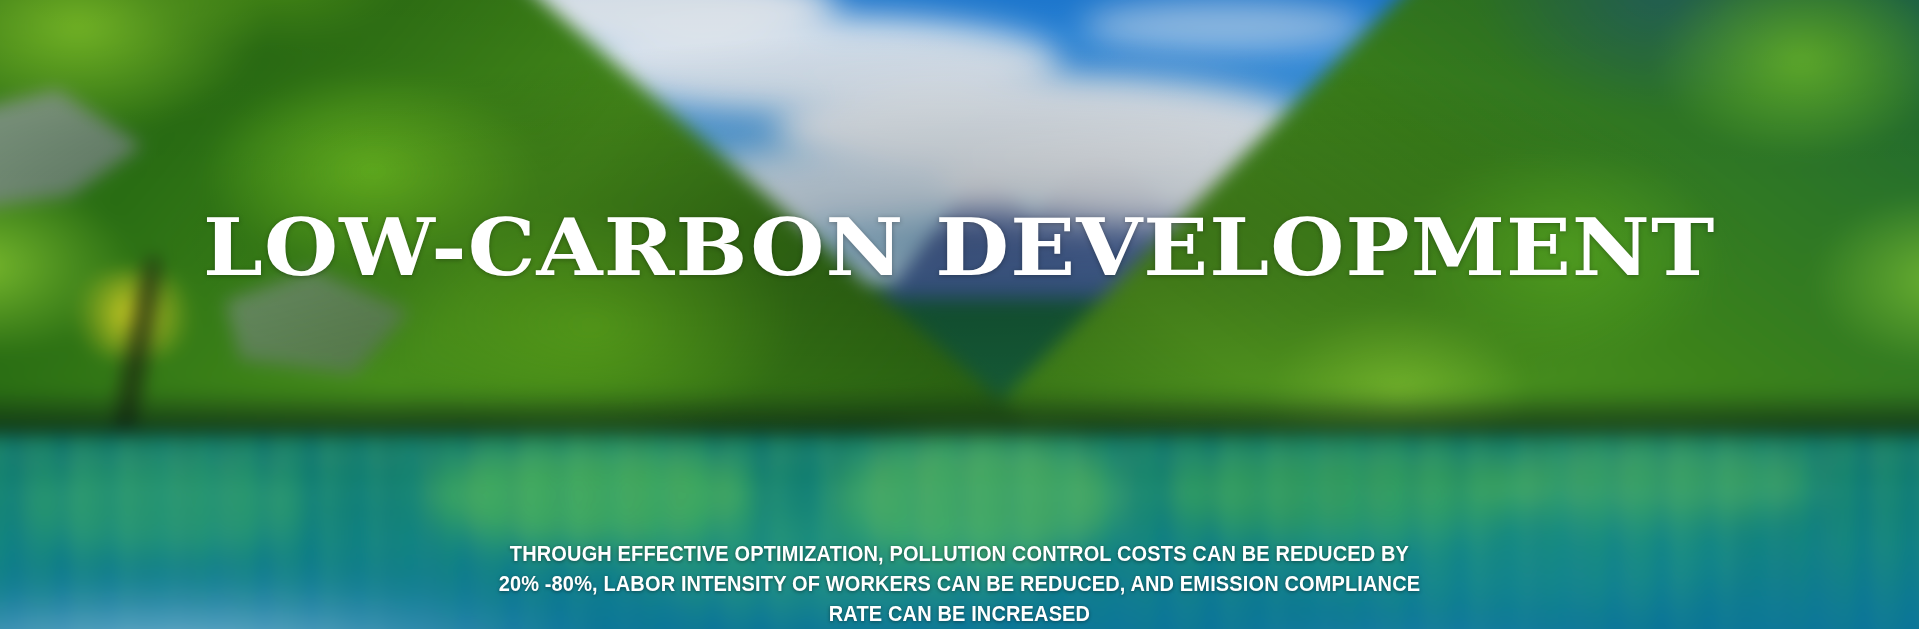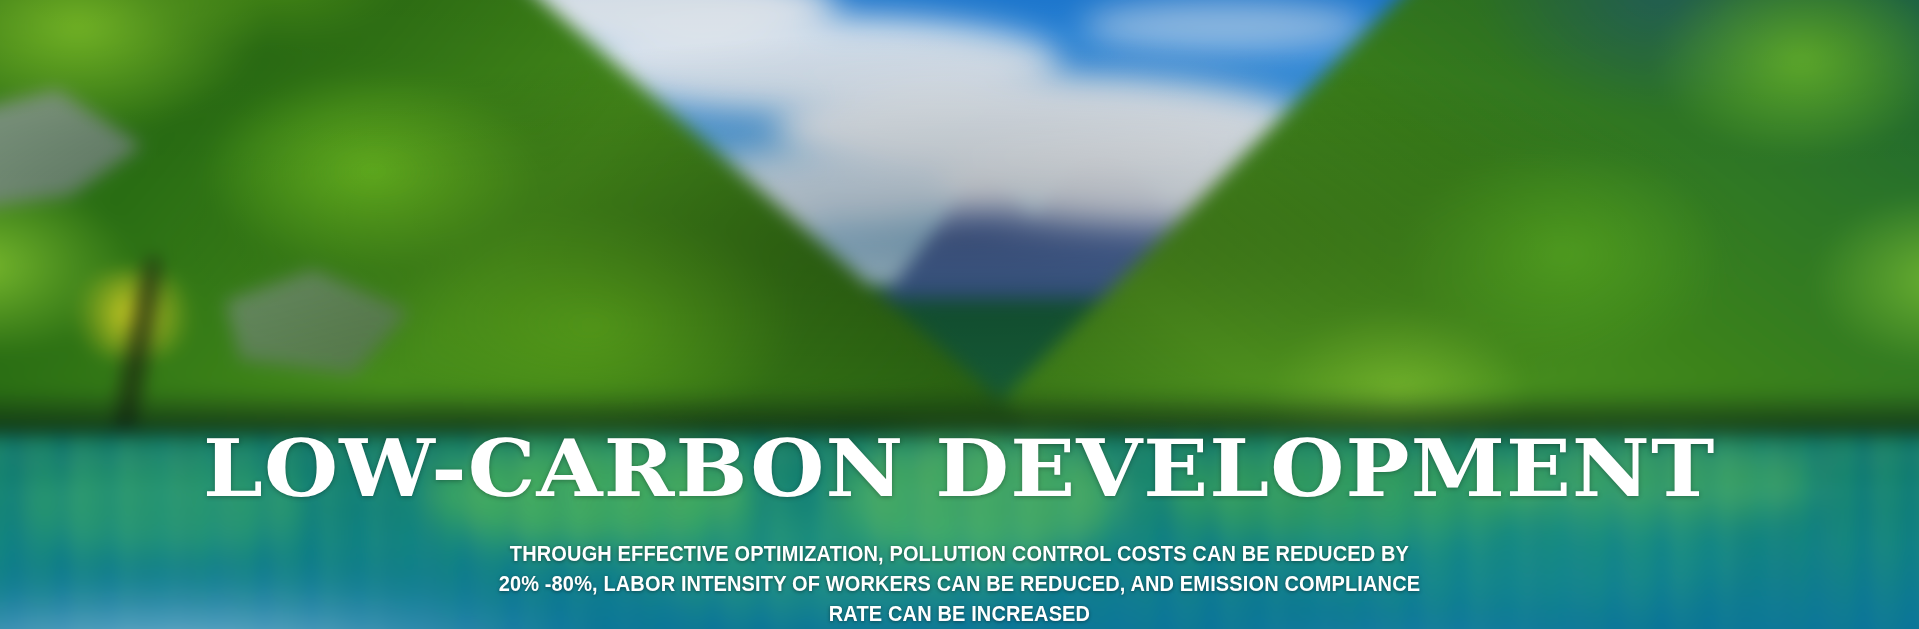--- a/index.html
+++ b/index.html
@@ -222,21 +222,21 @@
     pointer-events: none;
   }
 
   
   .overlay {
     position: absolute;
     inset: 0;
     display: flex;
     flex-direction: column;
     align-items: center;
-    justify-content: flex-end;
+    justify-content: space-between;
     padding-top: 176px;
     box-sizing: border-box;
     margin-top: 32px;
   }
 
   .hero-title {
     margin: 0;
     color: #ffffff;
     font-family: "DejaVu Serif", "Liberation Serif", serif;
     font-weight: 700;

